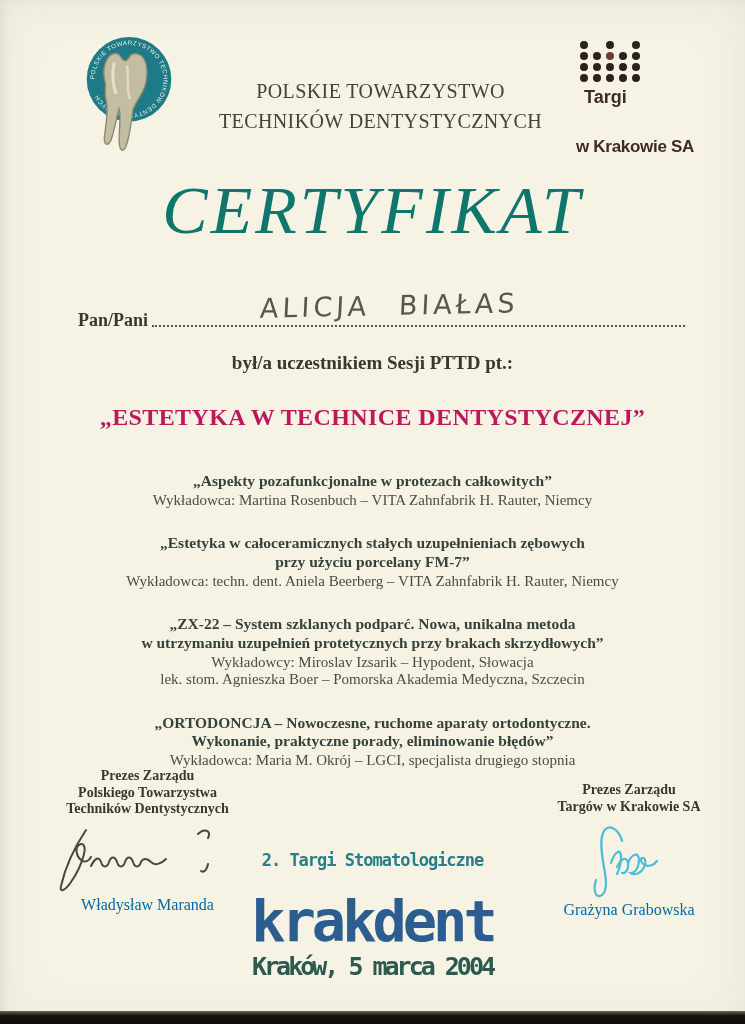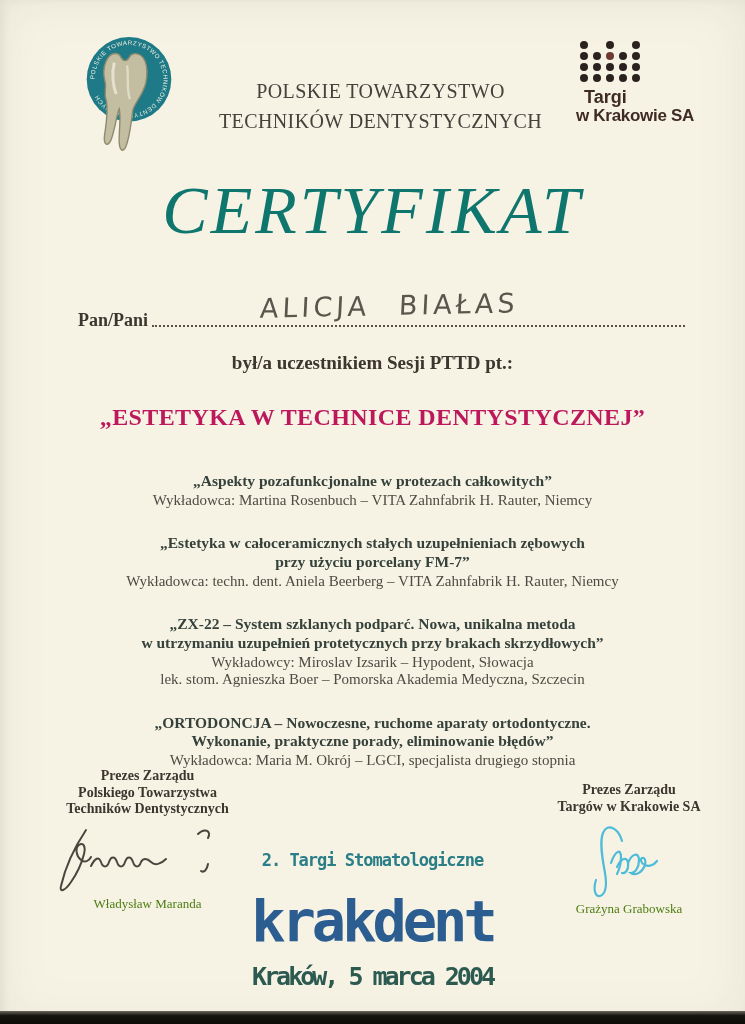--- a/index.html
+++ b/index.html
@@ -17,21 +17,21 @@
   
   .tooth-logo { left:70px; top:34px; }
   .org-name {
     top:76px; left:0; right:0; text-align:center; transform:translateX(8px);
     font-size:20px; letter-spacing:0.4px; color:#46413b; line-height:1.5;
   }
   .targi-logo { left:576px; top:40px; width:120px; }
   .targi-dots { display:block; margin-left:2px; }
   .targi-word { font-family:"Liberation Sans", sans-serif; font-weight:bold; color:#3f2a24; line-height:1.05; margin-top:4px; }
   .targi-word .l1 { font-size:18px; margin-left:8px; }
-  .targi-word .l2 { font-size:17px; letter-spacing:-0.3px; }
+  .targi-word .l2 { font-size:17px; letter-spacing:-0.3px;margin-top:31px; }
 
   
   .certificate-title {
     top:176px; left:0; right:0; text-align:center;
     font-style:italic; font-size:68px; letter-spacing:3px; color:#0f766e; line-height:1;
   }
 
   
   .recipient { top:270px; left:78px; right:60px; height:60px; }
   .recipient-row { display:flex; align-items:flex-end; height:100%;font-weight:bold; }
@@ -54,29 +54,29 @@
   .sessions { top:472px; left:40px; right:40px; display:flex; flex-direction:column; gap:25px; text-align:center; }
   .session-title  { font-size:15.5px; font-weight:bold; color:#35413a; line-height:1.22; }
   .session-lect   { font-size:15px; color:#4d4b42; line-height:1.15; margin-top:1px; }
 
   
   .sig-block { text-align:center; }
   .sig-left  { left:40px;  top:768px; width:215px; }
   .sig-right { left:533px; top:782px; width:192px; }
   .sig-role  { font-size:14px; font-weight:bold; line-height:1.18; color:#3b362e; }
   .sig-img   { display:block; margin:4px auto 0; }
-  .sig-name  { font-size:13px; color:#4d7c0f; }
+  .sig-name  { font-size:16px; color:#0369a1; }
   .sig-left .sig-name  { margin-top:2px; }
   .sig-right .sig-name { margin-top:0px; }
 
   .event { left:50%; transform:translateX(-50%); top:850px; width:300px; text-align:center;
            font-family:"DejaVu Sans Mono", monospace; font-weight:bold; }
   .event-line1 { font-size:17px; letter-spacing:-1px; color:#2a7e87; }
   .event-brand { font-size:57px; letter-spacing:-4px; color:#2b5d90; line-height:0.95;margin-top:24px; }
-  .event-date  { font-size:25px; letter-spacing:-3px; color:#2c5a50; margin-top:14px; }
+  .event-date  { font-size:25px; letter-spacing:-3px; color:#2c5a50; margin-top:4px; }
 
   .scan-bar { left:0; right:0; bottom:0; height:13px; background:linear-gradient(#6a675f 0%, #17150f 35%, #0c0b08 100%); }
 </style>
 </head>
 <body>
 
 <div class="page">
 
   <svg class="abs tooth-logo" width="118" height="124" viewBox="0 0 120 126" aria-hidden="true">
     <circle cx="60" cy="46" r="43" fill="#1d7a86"></circle>

